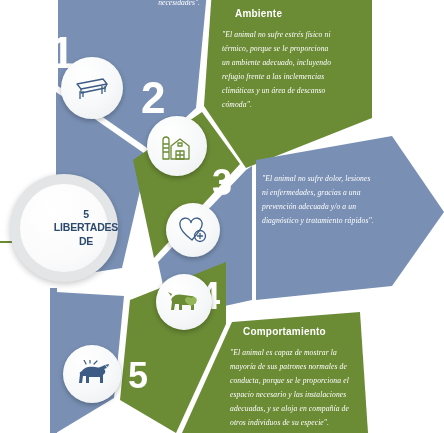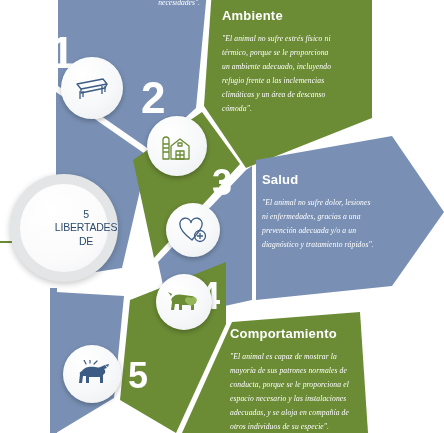--- a/index.html
+++ b/index.html
@@ -55,39 +55,39 @@
     box-sizing:border-box;
   }
   .hub-inner{
     width:88px;height:88px;border-radius:50%;
     background:radial-gradient(circle at 38% 30%,#ffffff 0%,#fbfbfc 60%,#f1f2f4 100%);
     display:flex;align-items:center;justify-content:center;
     text-align:center;
   }
   .hub-text{
     color:#2c4a6e;
-    font-weight:normal;
+    font-weight:bold;
     font-size:10.5px;
     line-height:1.28;
     letter-spacing:-.2px;
     padding:0 6px;
     margin-left:44px;
   }
   .hub-line{
     position:absolute;left:0;top:241px;width:86px;height:2px;background:#6b8b35;
   }
   .hub-dot{
     position:absolute;left:80px;top:236px;width:9px;height:9px;border-radius:50%;
     background:#ffffff;border:2px solid #6b8b35;box-sizing:border-box;
   }
 
   
   .panel{position:absolute;color:#ffffff;}
   .panel .ptitle{
-    font-weight:bold;font-size:13px;letter-spacing:.2px;margin:0 0 9px 0;
+    font-weight:bold;font-size:10px;letter-spacing:.2px;margin:0 0 9px 13px;
   }
   .panel .pbody{
     font-style:italic;font-size:7.6px;line-height:1.85;margin:0;
     font-family:"Liberation Serif",serif;
     letter-spacing:.1px;
   }
   .p-ambiente{left:222px;top:8px;width:112px;}
   .p-salud{left:262px;top:172px;width:116px;}
   .p-comport{left:230px;top:326px;width:120px;}
 
@@ -201,21 +201,20 @@
   </div>
 
   <div class="topline">necesidades".</div>
 
   <div class="panel p-ambiente">
     <p class="ptitle">Ambiente</p>
     <p class="pbody">"El animal no sufre estrés físico ni térmico, porque se le proporciona un ambiente adecuado, incluyendo refugio frente a las inclemencias climáticas y un área de descanso cómoda".</p>
   </div>
 
   <div class="panel p-salud">
-    <p class="ptitle">Salud</p>
     <p class="pbody">"El animal no sufre dolor, lesiones ni enfermedades, gracias a una prevención adecuada y/o a un diagnóstico y tratamiento rápidos".</p>
   </div>
 
   <div class="panel p-comport">
     <p class="ptitle">Comportamiento</p>
     <p class="pbody">"El animal es capaz de mostrar la mayoría de sus patrones normales de conducta, porque se le proporciona el espacio necesario y las instalaciones adecuadas, y se aloja en compañía de otros individuos de su especie".</p>
   </div>
 
 </div>
 

